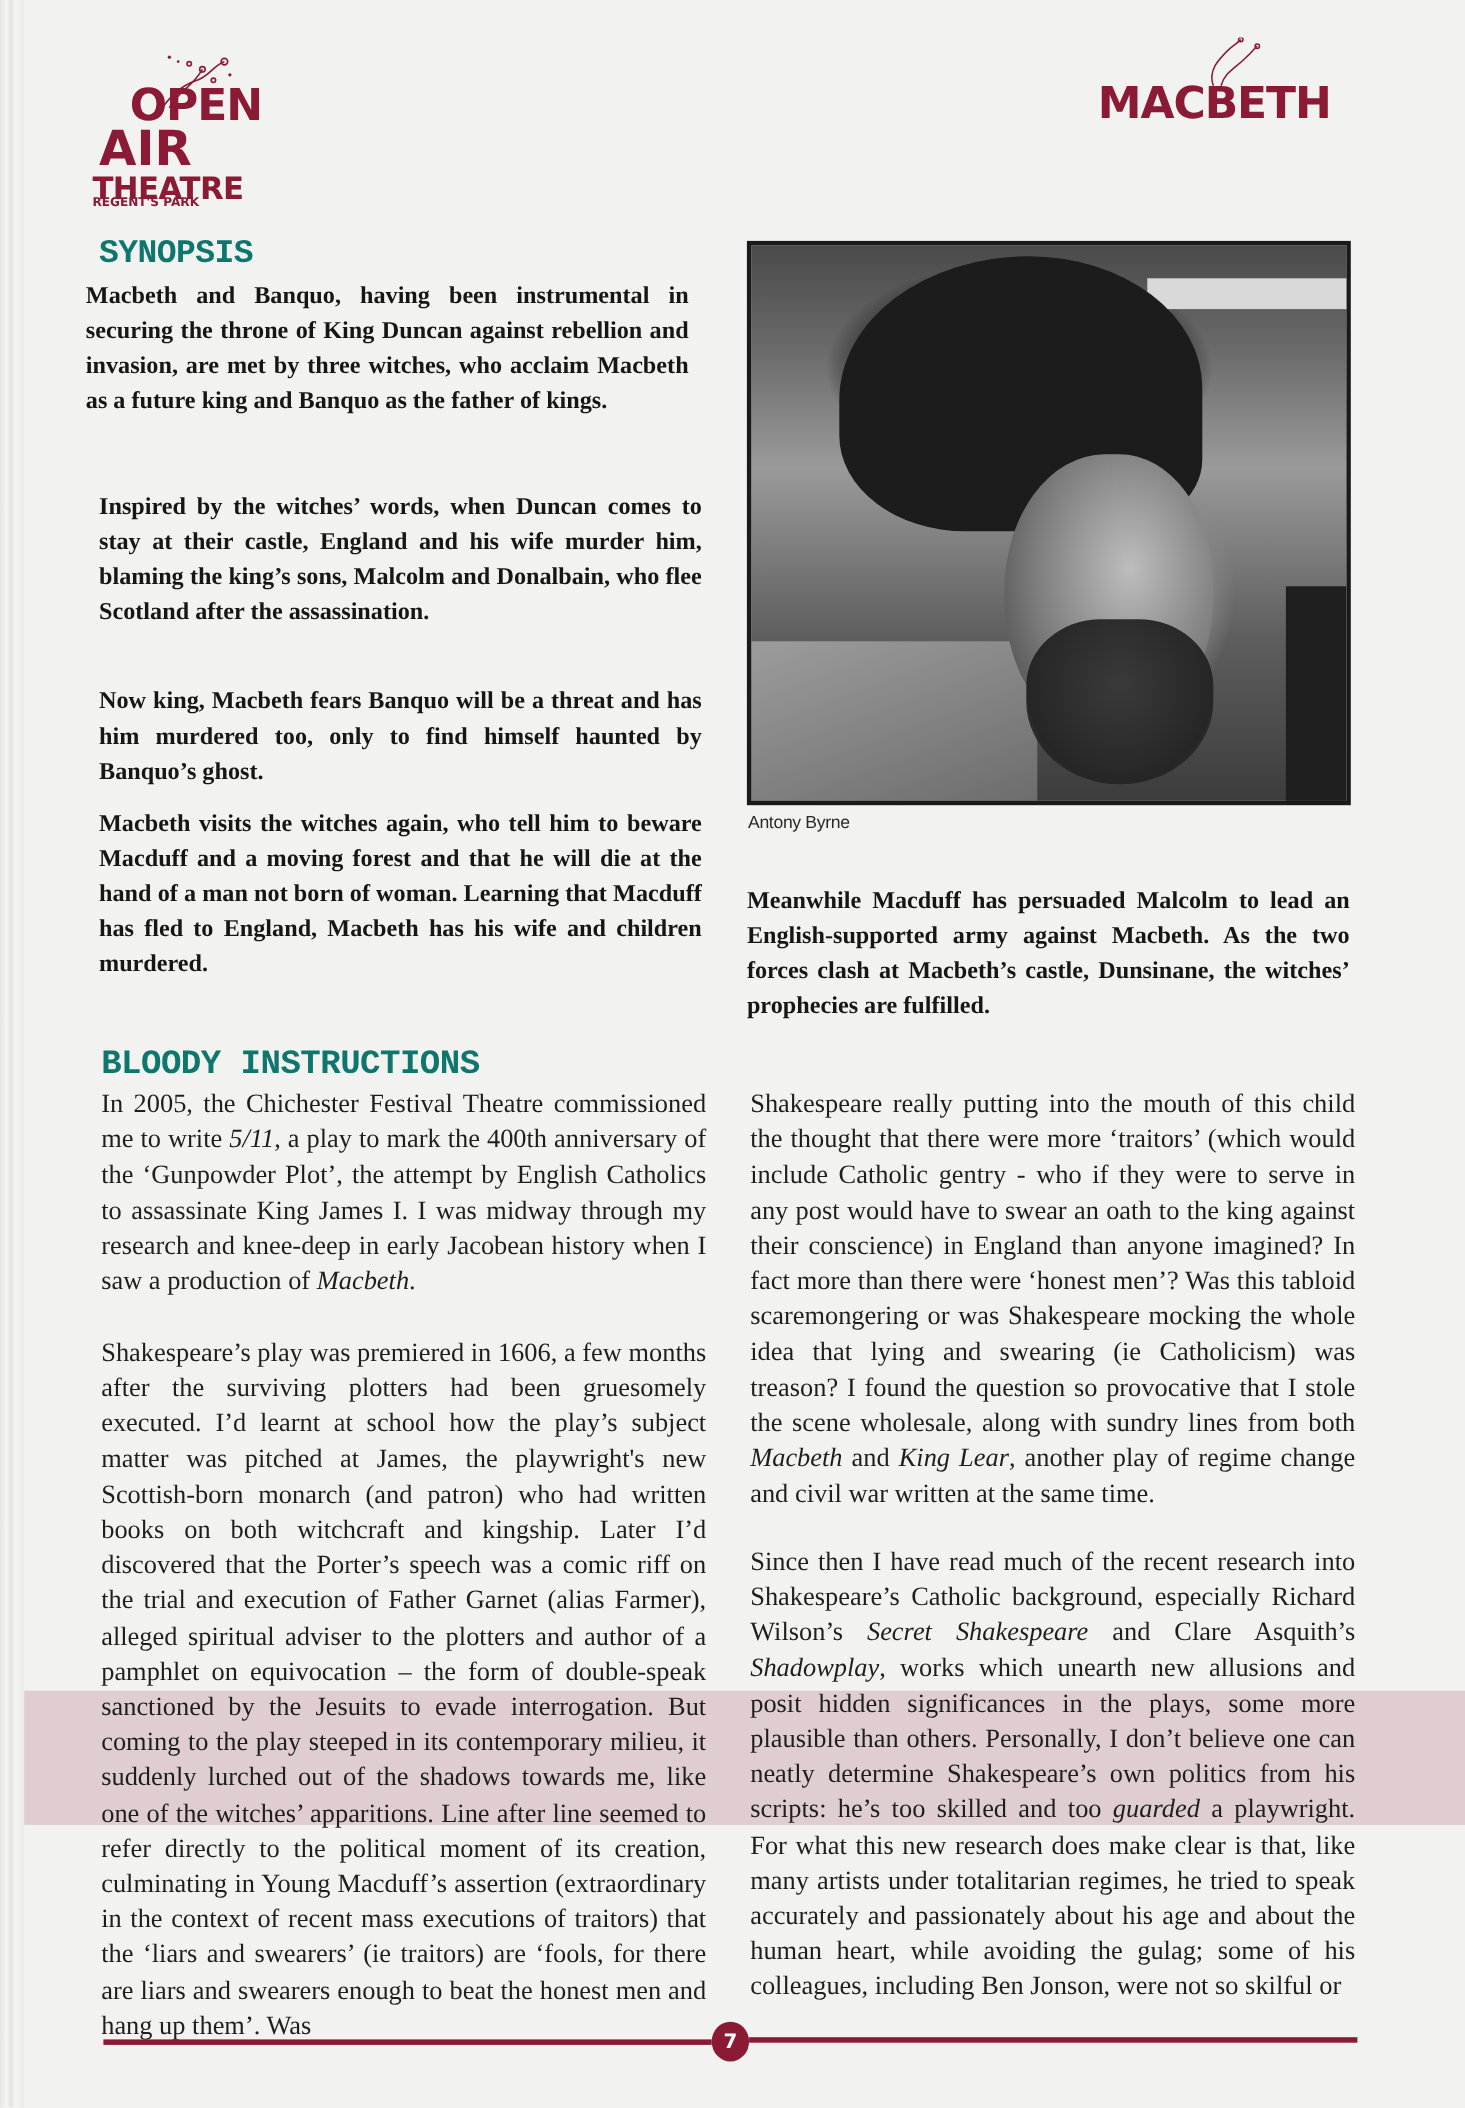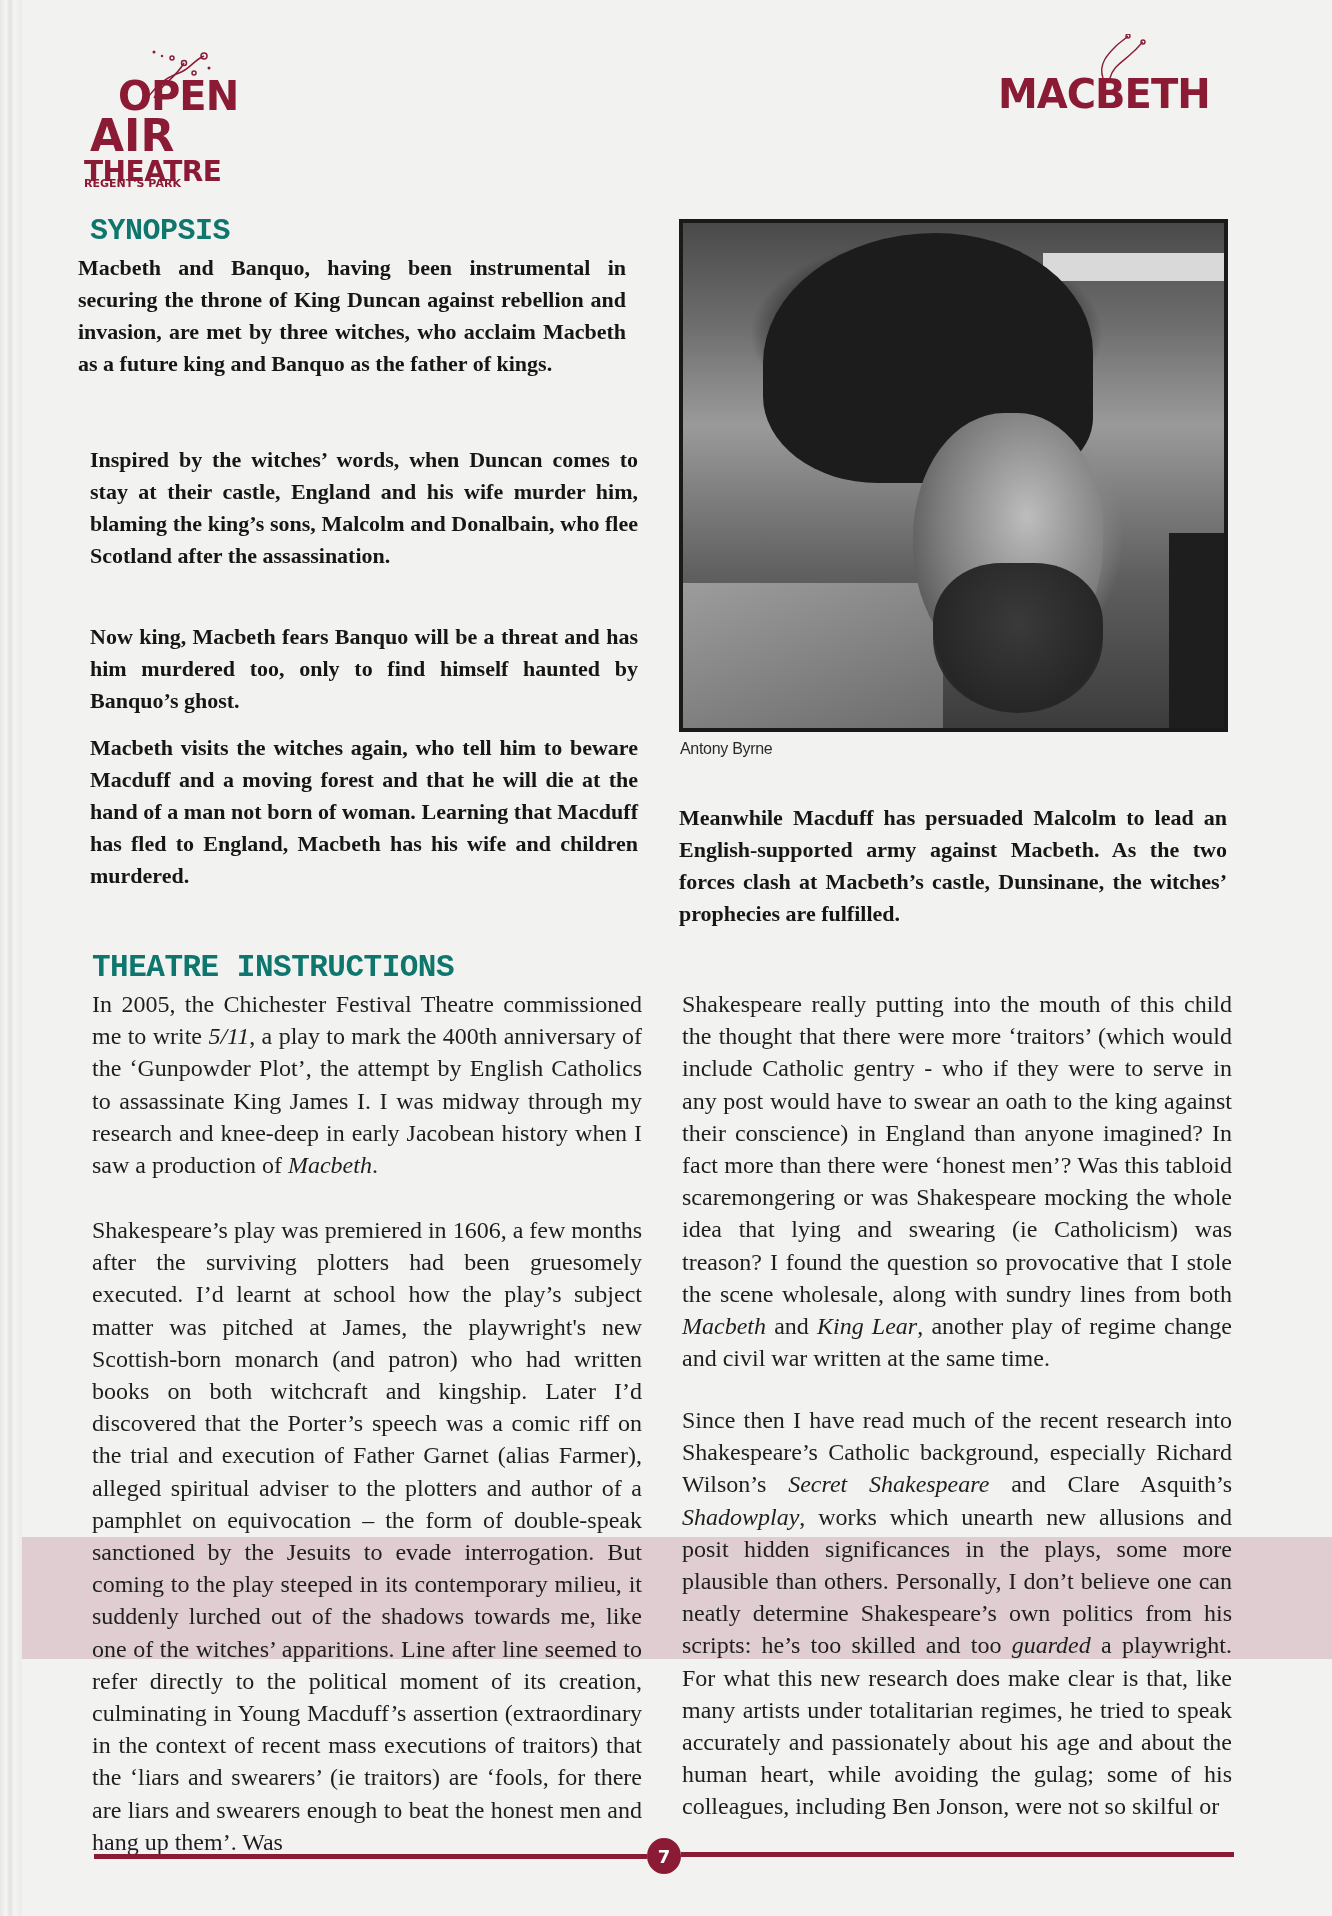--- a/index.html
+++ b/index.html
@@ -127,21 +127,21 @@
   <div class="hair"></div>
   <div class="shirt"></div>
   <div class="face"></div>
   <div class="beard"></div>
   <div class="dark"></div>
 </div>
 <div class="caption">Antony Byrne</div>
 
 <p class="para bold" style="left:679px; top:802px; width:548px;">Meanwhile Macduff has persuaded Malcolm to lead an English-supported army against Macbeth. As the two forces clash at Macbeth’s castle, Dunsinane, the witches’ prophecies are fulfilled.</p>
 
-<h2 class="section" style="left:92px; top:952px; font-size:31px;">THEATRE INSTRUCTIONS</h2>
+<h2 class="section" style="left:92px; top:952px; font-size:31px;">BLOODY INSTRUCTIONS</h2>
 
 <p class="para reg" style="left:92px; top:988px; width:550px;"><span>In 2005, the Chichester Festival Theatre commissioned me to write </span><i>5/11</i><span>, a play to mark the 400th anniversary of the ‘Gunpowder Plot’, the attempt by English Catholics to assassinate King James I. I was midway through my research and knee-deep in early Jacobean history when I saw a production of </span><i>Macbeth</i><span>.</span></p>
 
 <p class="para reg" style="left:92px; top:1214px; width:550px;">Shakespeare’s play was premiered in 1606, a few months after the surviving plotters had been gruesomely executed. I’d learnt at school how the play’s subject matter was pitched at James, the playwright's new Scottish-born monarch (and patron) who had written books on both witchcraft and kingship. Later I’d discovered that the Porter’s speech was a comic riff on the trial and execution of Father Garnet (alias Farmer), alleged spiritual adviser to the plotters and author of a pamphlet on equivocation – the form of double-speak sanctioned by the Jesuits to evade interrogation. But coming to the play steeped in its contemporary milieu, it suddenly lurched out of the shadows towards me, like one of the witches’ apparitions. Line after line seemed to refer directly to the political moment of its creation, culminating in Young Macduff’s assertion (extraordinary in the context of recent mass executions of traitors) that the ‘liars and swearers’ (ie traitors) are ‘fools, for there are liars and swearers enough to beat the honest men and hang up them’. Was</p>
 
 <p class="para reg" style="left:682px; top:988px; width:550px;"><span>Shakespeare really putting into the mouth of this child the thought that there were more ‘traitors’ (which would include Catholic gentry - who if they were to serve in any post would have to swear an oath to the king against their conscience) in England than anyone imagined? In fact more than there were ‘honest men’? Was this tabloid scaremongering or was Shakespeare mocking the whole idea that lying and swearing (ie Catholicism) was treason? I found the question so provocative that I stole the scene wholesale, along with sundry lines from both </span><i>Macbeth</i><span> and </span><i>King Lear</i><span>, another play of regime change and civil war written at the same time.</span></p>
 
 <p class="para reg" style="left:682px; top:1404px; width:550px;"><span>Since then I have read much of the recent research into Shakespeare’s Catholic background, especially Richard Wilson’s </span><i>Secret Shakespeare</i><span> and Clare Asquith’s </span><i>Shadowplay</i><span>, works which unearth new allusions and posit hidden significances in the plays, some more plausible than others. Personally, I don’t believe one can neatly determine Shakespeare’s own politics from his scripts: he’s too skilled and too </span><i>guarded</i><span> a playwright. For what this new research does make clear is that, like many artists under totalitarian regimes, he tried to speak accurately and passionately about his age and about the human heart, while avoiding the gulag; some of his colleagues, including Ben Jonson, were not so skilful or</span></p>
 
 <div class="footer-line" style="left:94px; width:553px;"></div>

